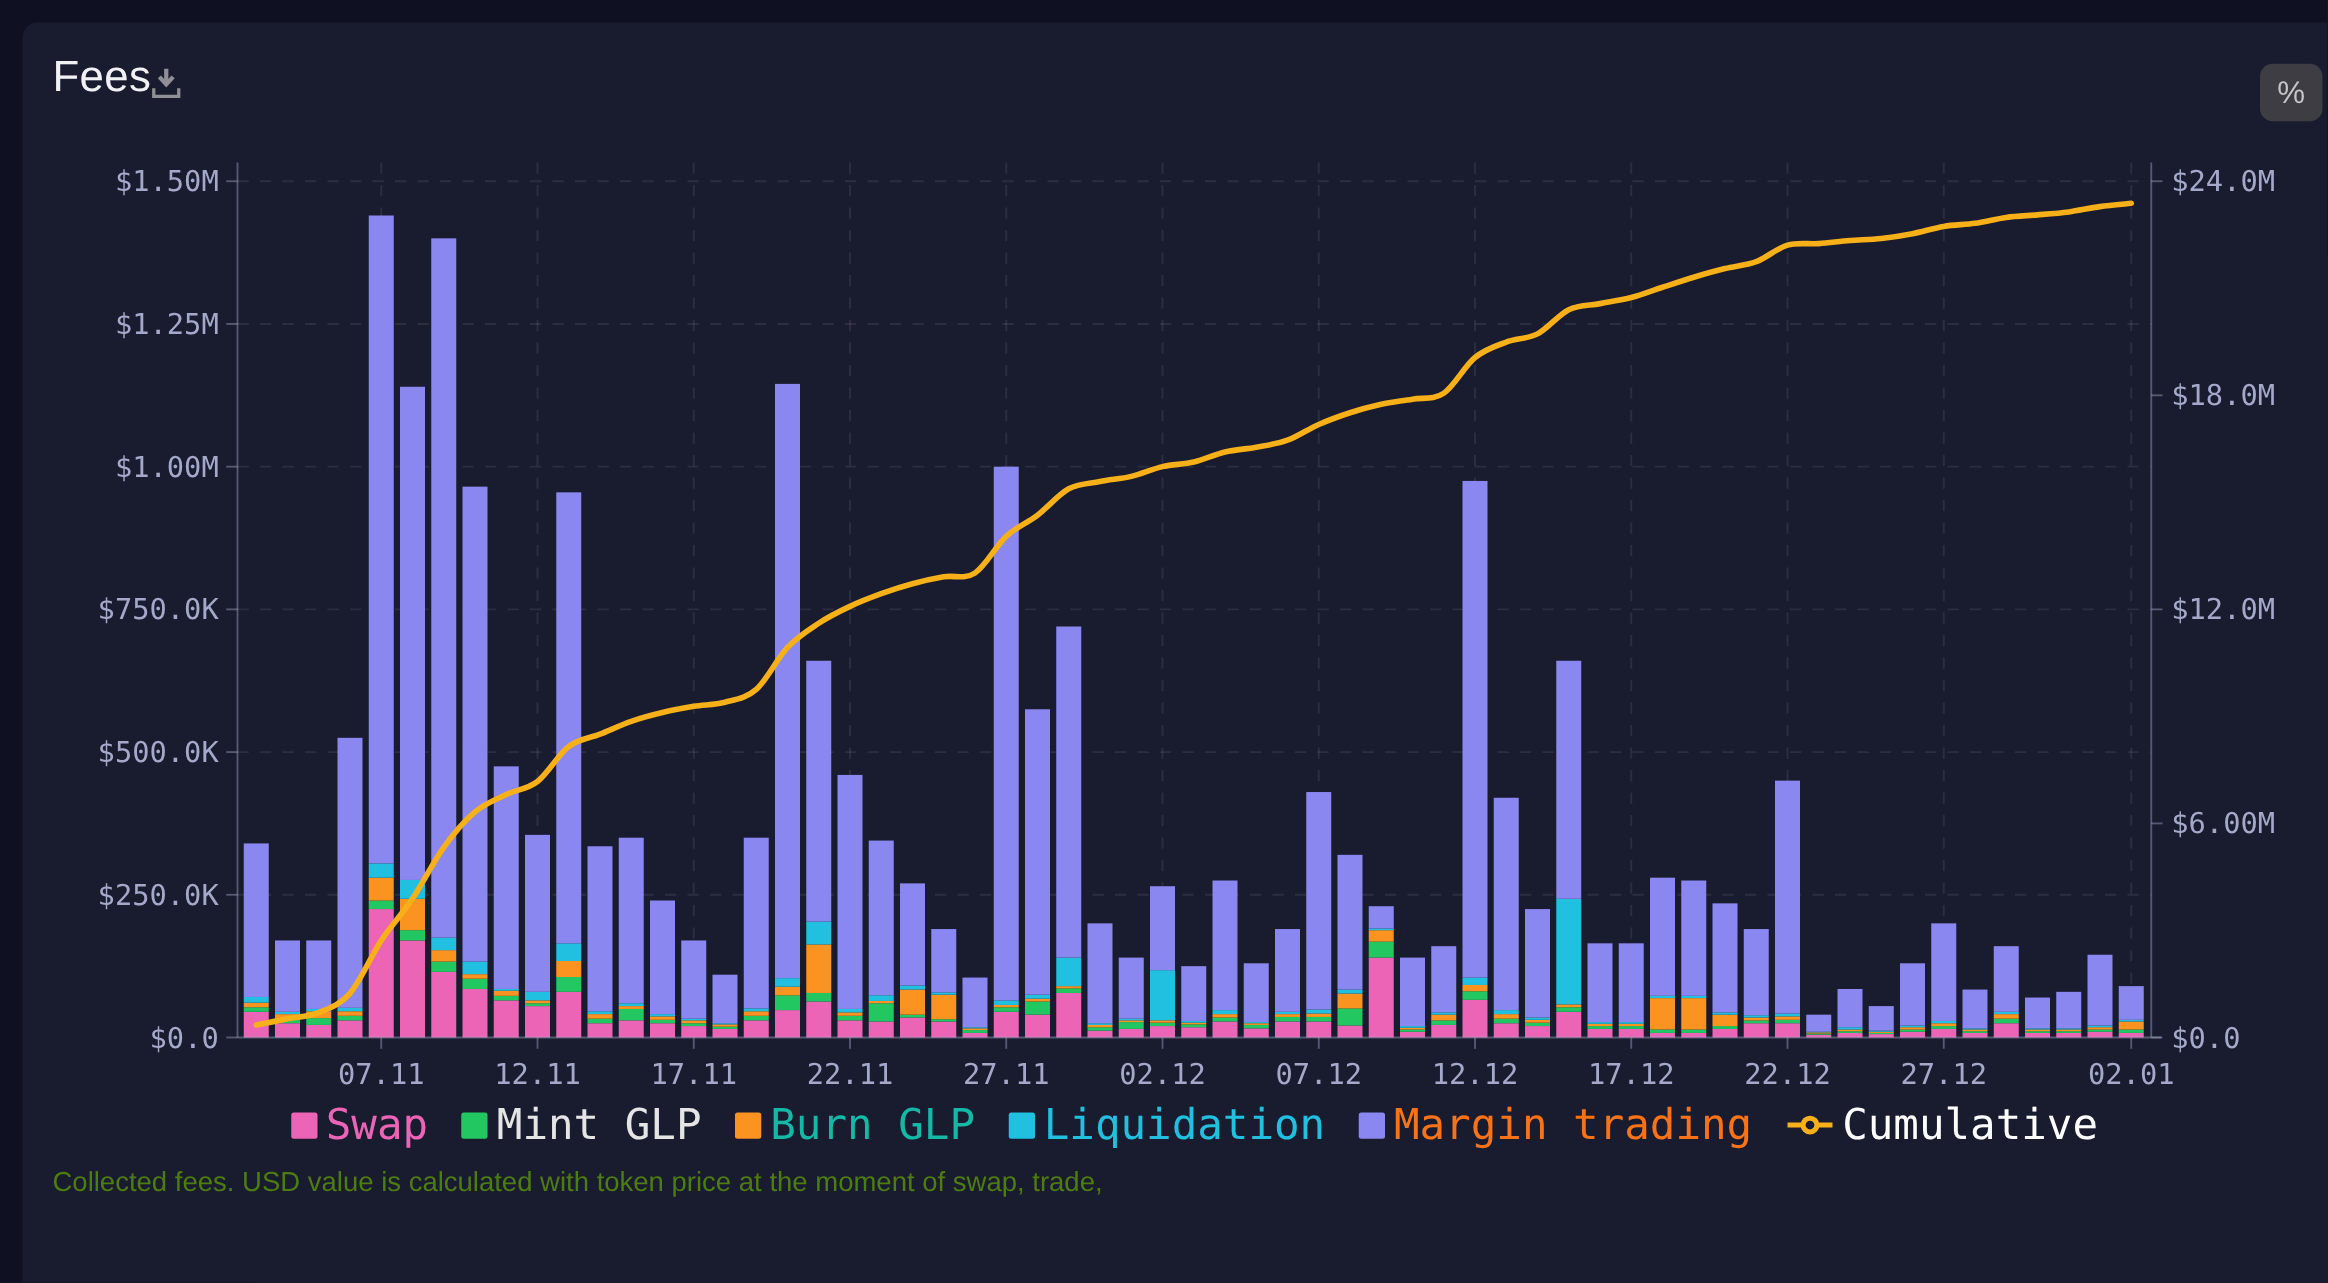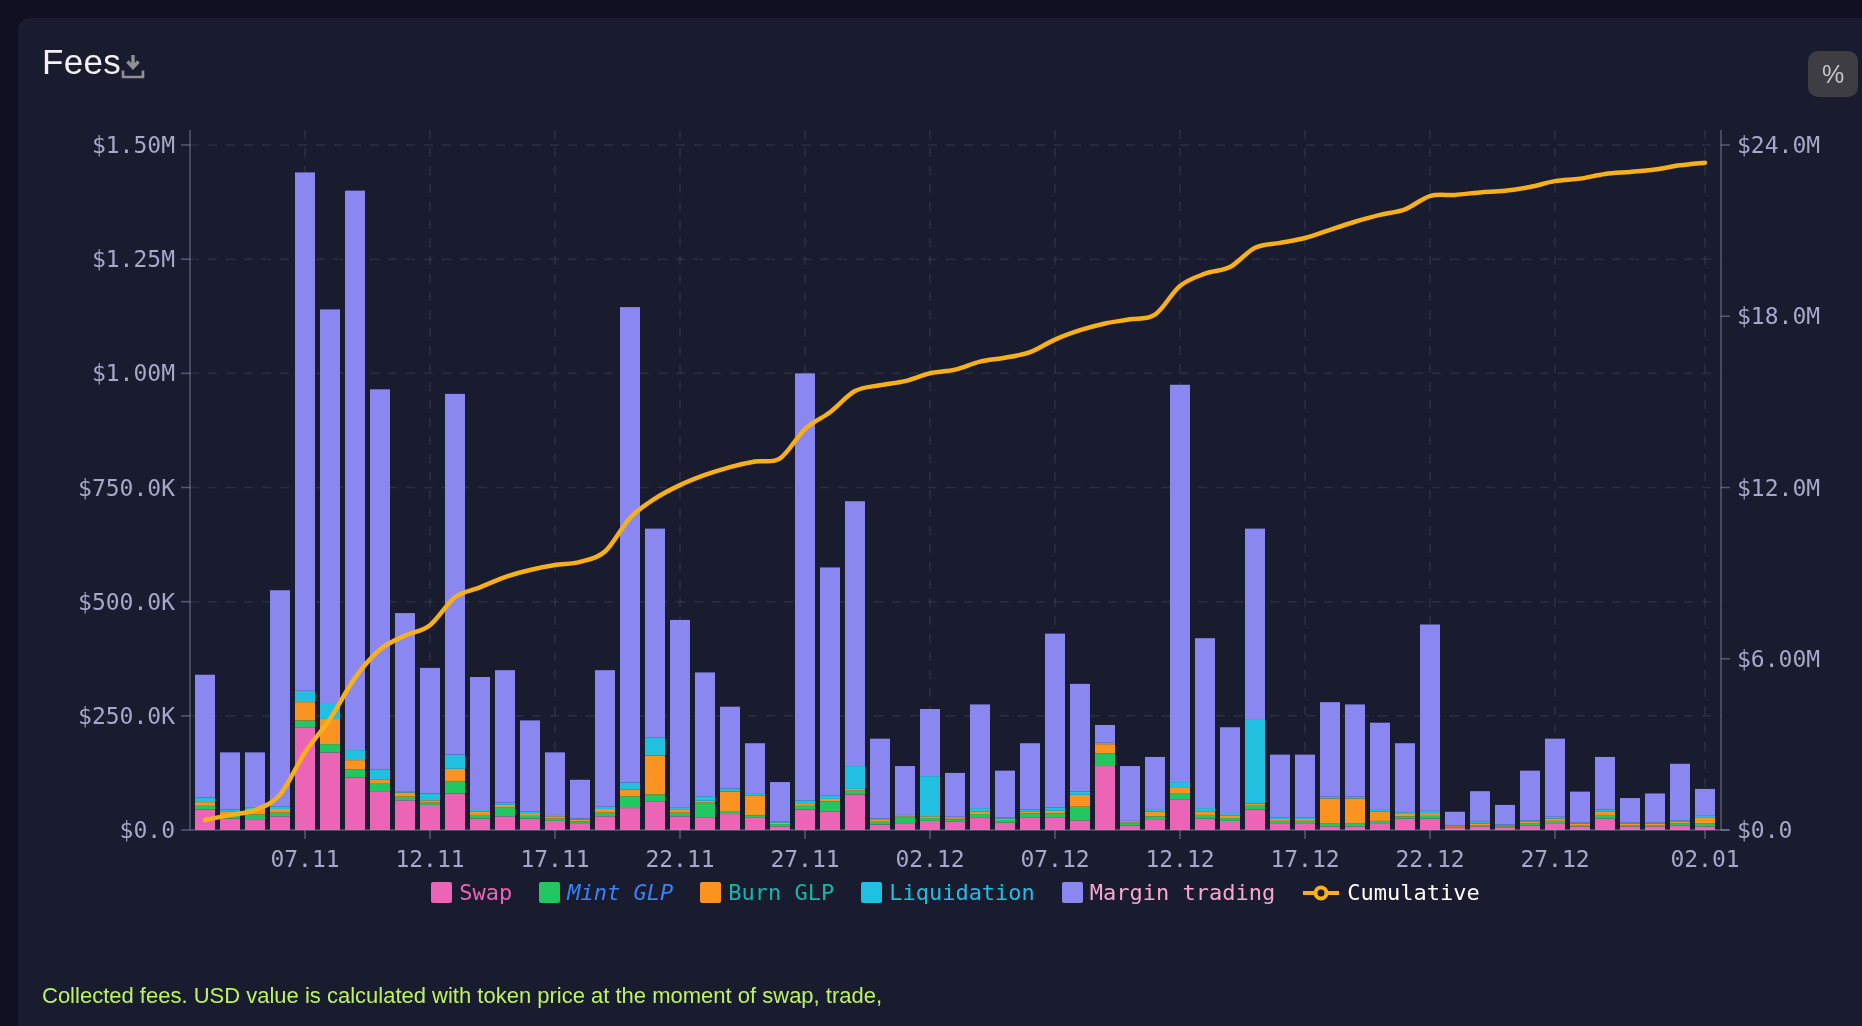--- a/index.html
+++ b/index.html
@@ -25,27 +25,27 @@
     font-size:25px;font-family:"Liberation Sans",sans-serif;cursor:pointer;
     display:flex;align-items:center;justify-content:center;
   }
   #chart{position:absolute;left:0;top:0;}
   #chart text{font-family:"DejaVu Sans Mono",monospace;font-size:23px;fill:#a5a8c8;}
   #chart .grid{stroke:rgba(255,255,255,0.085);stroke-width:1.5;stroke-dasharray:9 9;}
   #chart .axis{stroke:rgba(173,177,205,0.42);stroke-width:1.5;}
   .legend{
     position:absolute;left:190px;top:880px;width:1531px;
     display:flex;justify-content:center;align-items:center;gap:27px;
-    font-family:"DejaVu Sans Mono",monospace;font-size:22px;
+    font-family:"DejaVu Sans Mono",monospace;font-size:34px;
   }
   .legend-item{display:flex;align-items:center;gap:7px;cursor:pointer;}
   .legend-swatch{width:21px;height:21px;border-radius:2px;display:inline-block;}
   .footer{
-    position:absolute;left:42px;top:978px;width:1100px;
-    color:#bef264;font-size:22px;line-height:35px;
+    position:absolute;left:42px;top:928px;width:1100px;
+    color:#4d7c0f;font-size:22px;line-height:35px;
   }
 </style>
 </head>
 <body>
 
 <div class="card"></div>
 
 <div class="page-title">Fees</div>
 
 <button class="dl-btn" title="">
@@ -559,33 +559,33 @@
     <text x="1705" y="867" text-anchor="middle">02.01</text>
   </svg>
 
 <div class="legend" id="legend">
     <div class="legend-item">
       <span class="legend-swatch" style="background: rgb(236, 100, 181);"></span>
       <span style="color: rgb(236, 100, 181);">Swap</span>
     </div>
     <div class="legend-item">
       <span class="legend-swatch" style="background: rgb(34, 199, 97);"></span>
-      <span style="color: #3b82f6; font-style: italic;">Mint GLP</span>
+      <span style="color: #e5e5e5;">Mint GLP</span>
     </div>
     <div class="legend-item">
       <span class="legend-swatch" style="background: rgb(251, 147, 32);"></span>
       <span style="color: #14b8a6;">Burn GLP</span>
     </div>
     <div class="legend-item">
       <span class="legend-swatch" style="background: rgb(33, 192, 224);"></span>
       <span style="color: rgb(33, 192, 224); text-align: center;">Liquidation</span>
     </div>
     <div class="legend-item">
       <span class="legend-swatch" style="background: rgb(138, 136, 240);"></span>
-      <span style="color: #f9a8d4;">Margin trading</span>
+      <span style="color: #f97316;">Margin trading</span>
     </div>
     <div class="legend-item">
       <svg width="38" height="20" viewBox="0 0 38 20">
         <line x1="1" y1="10" x2="37" y2="10" stroke="#f8b019" stroke-width="4"></line>
         <circle cx="19" cy="10" r="5.5" fill="#191b2f" stroke="#f8b019" stroke-width="4"></circle>
       </svg>
       <span style="color: #ffffff;">Cumulative</span>
     </div>
   </div>
 

